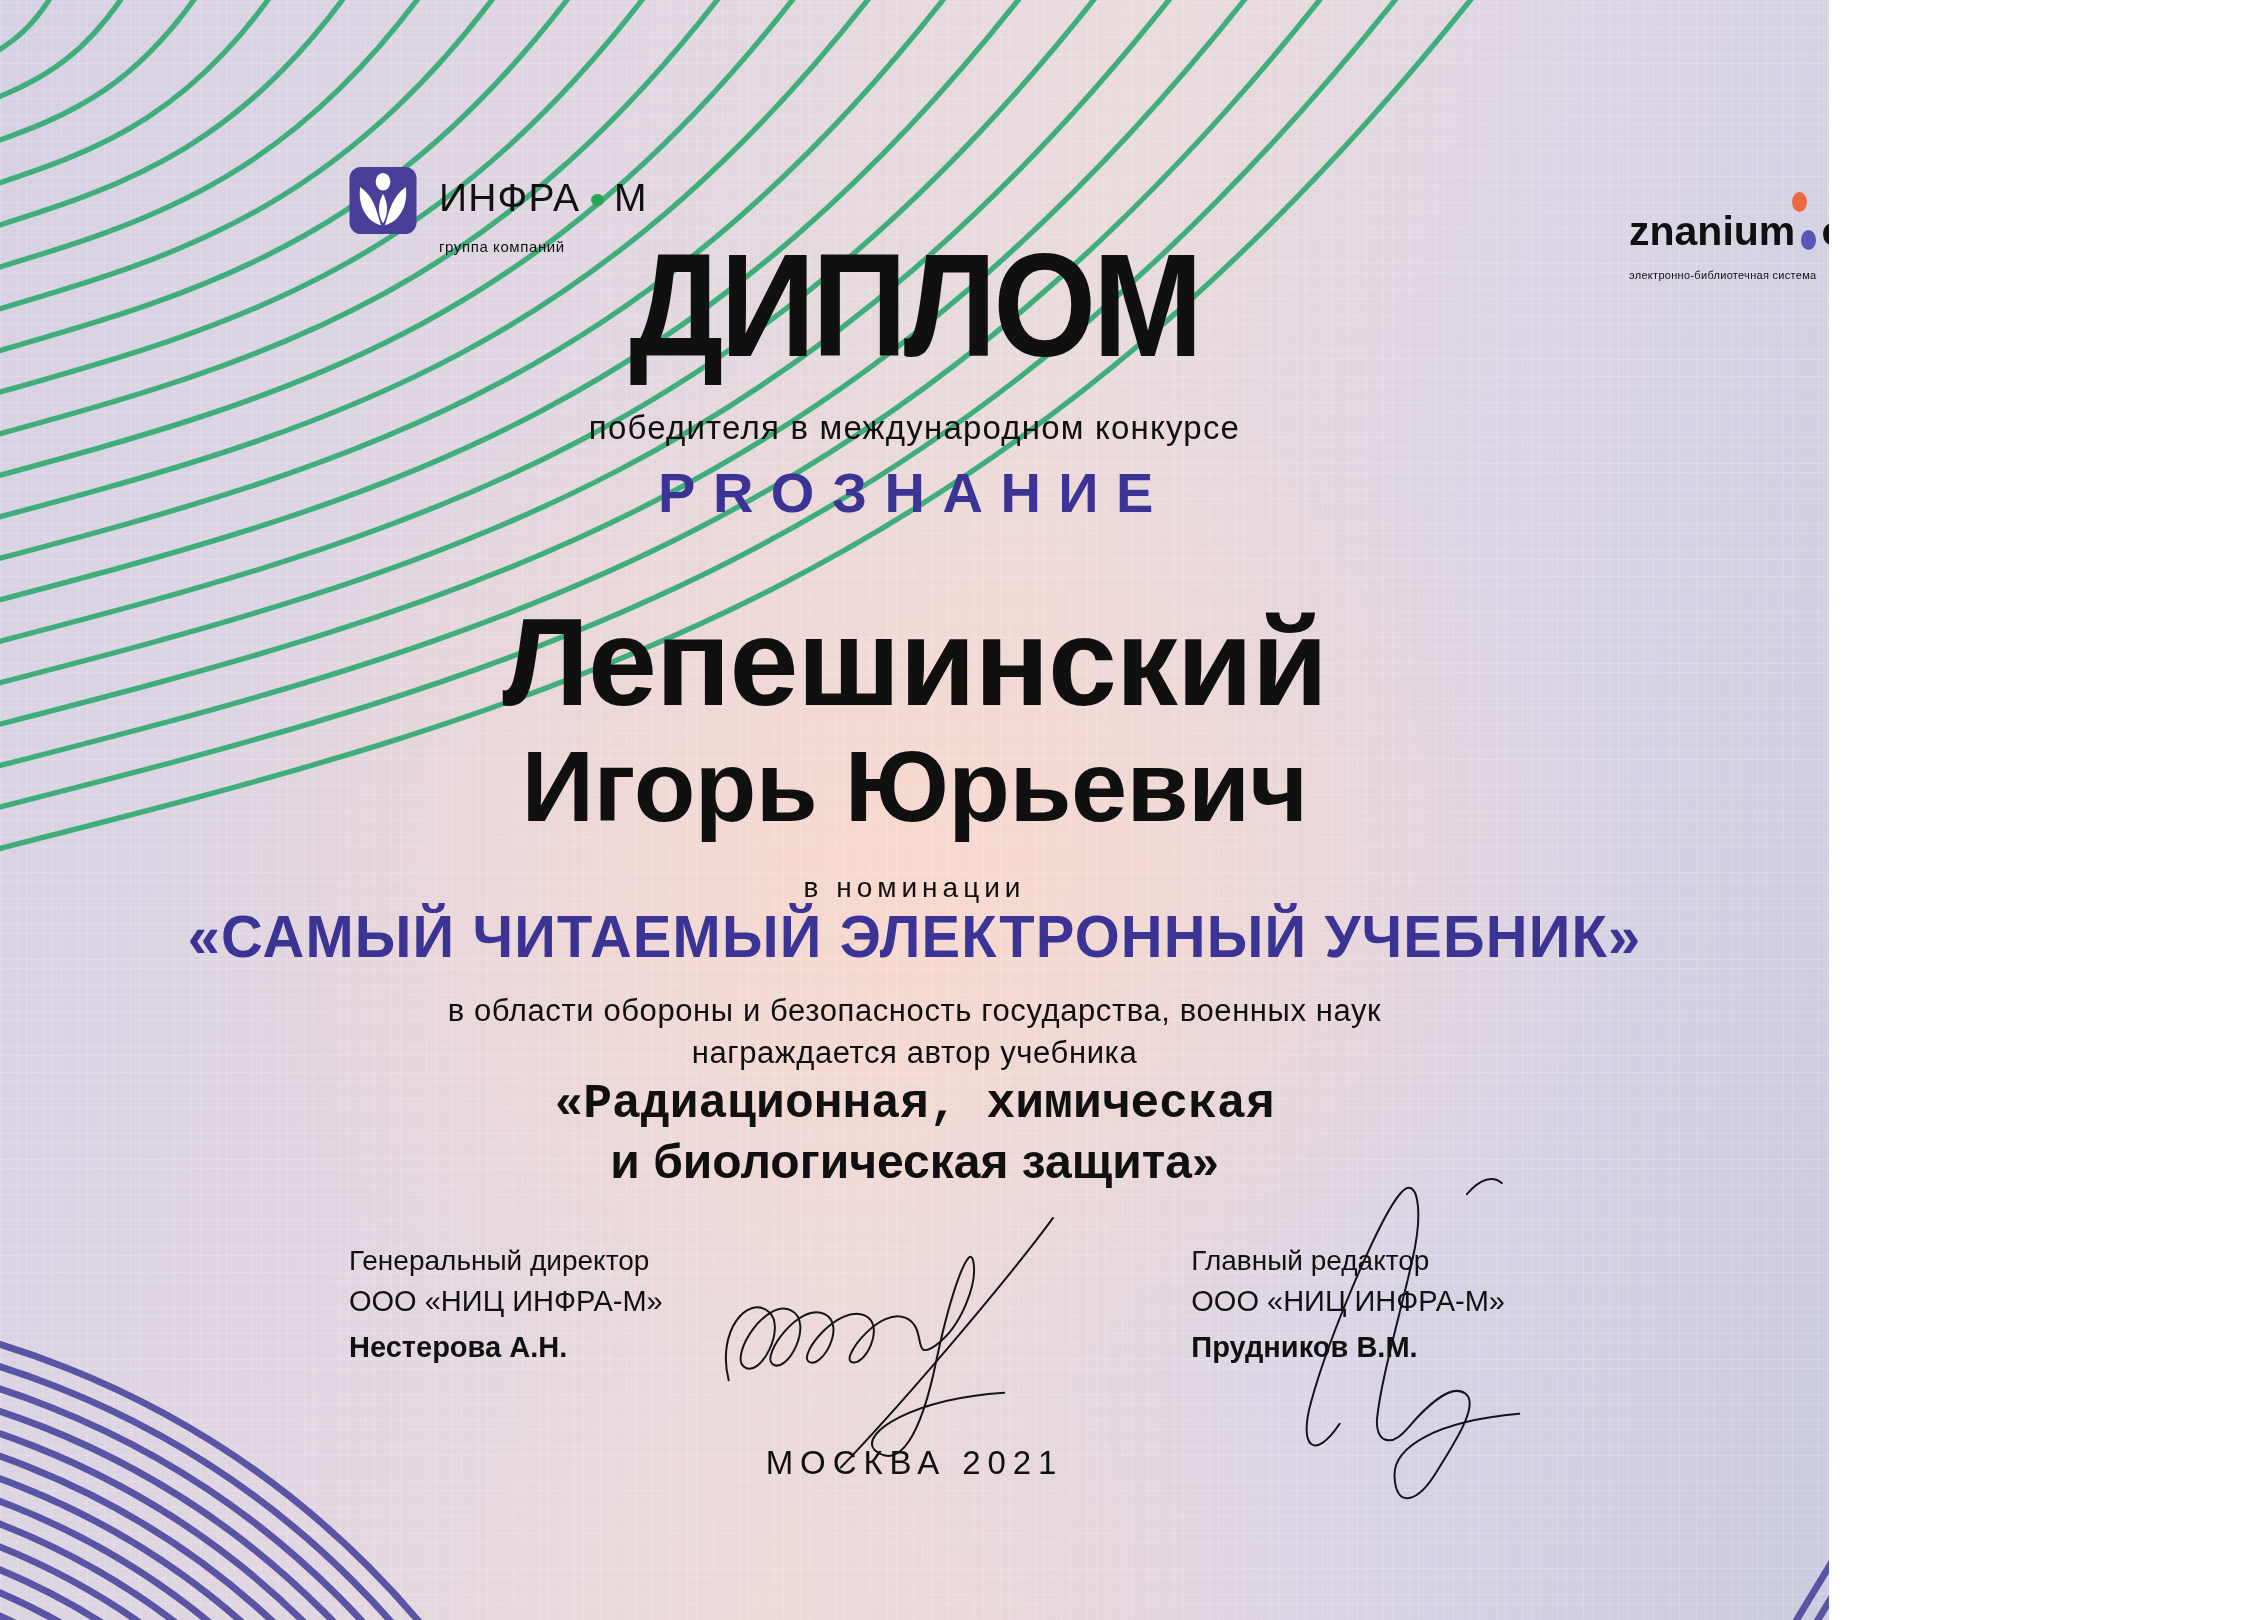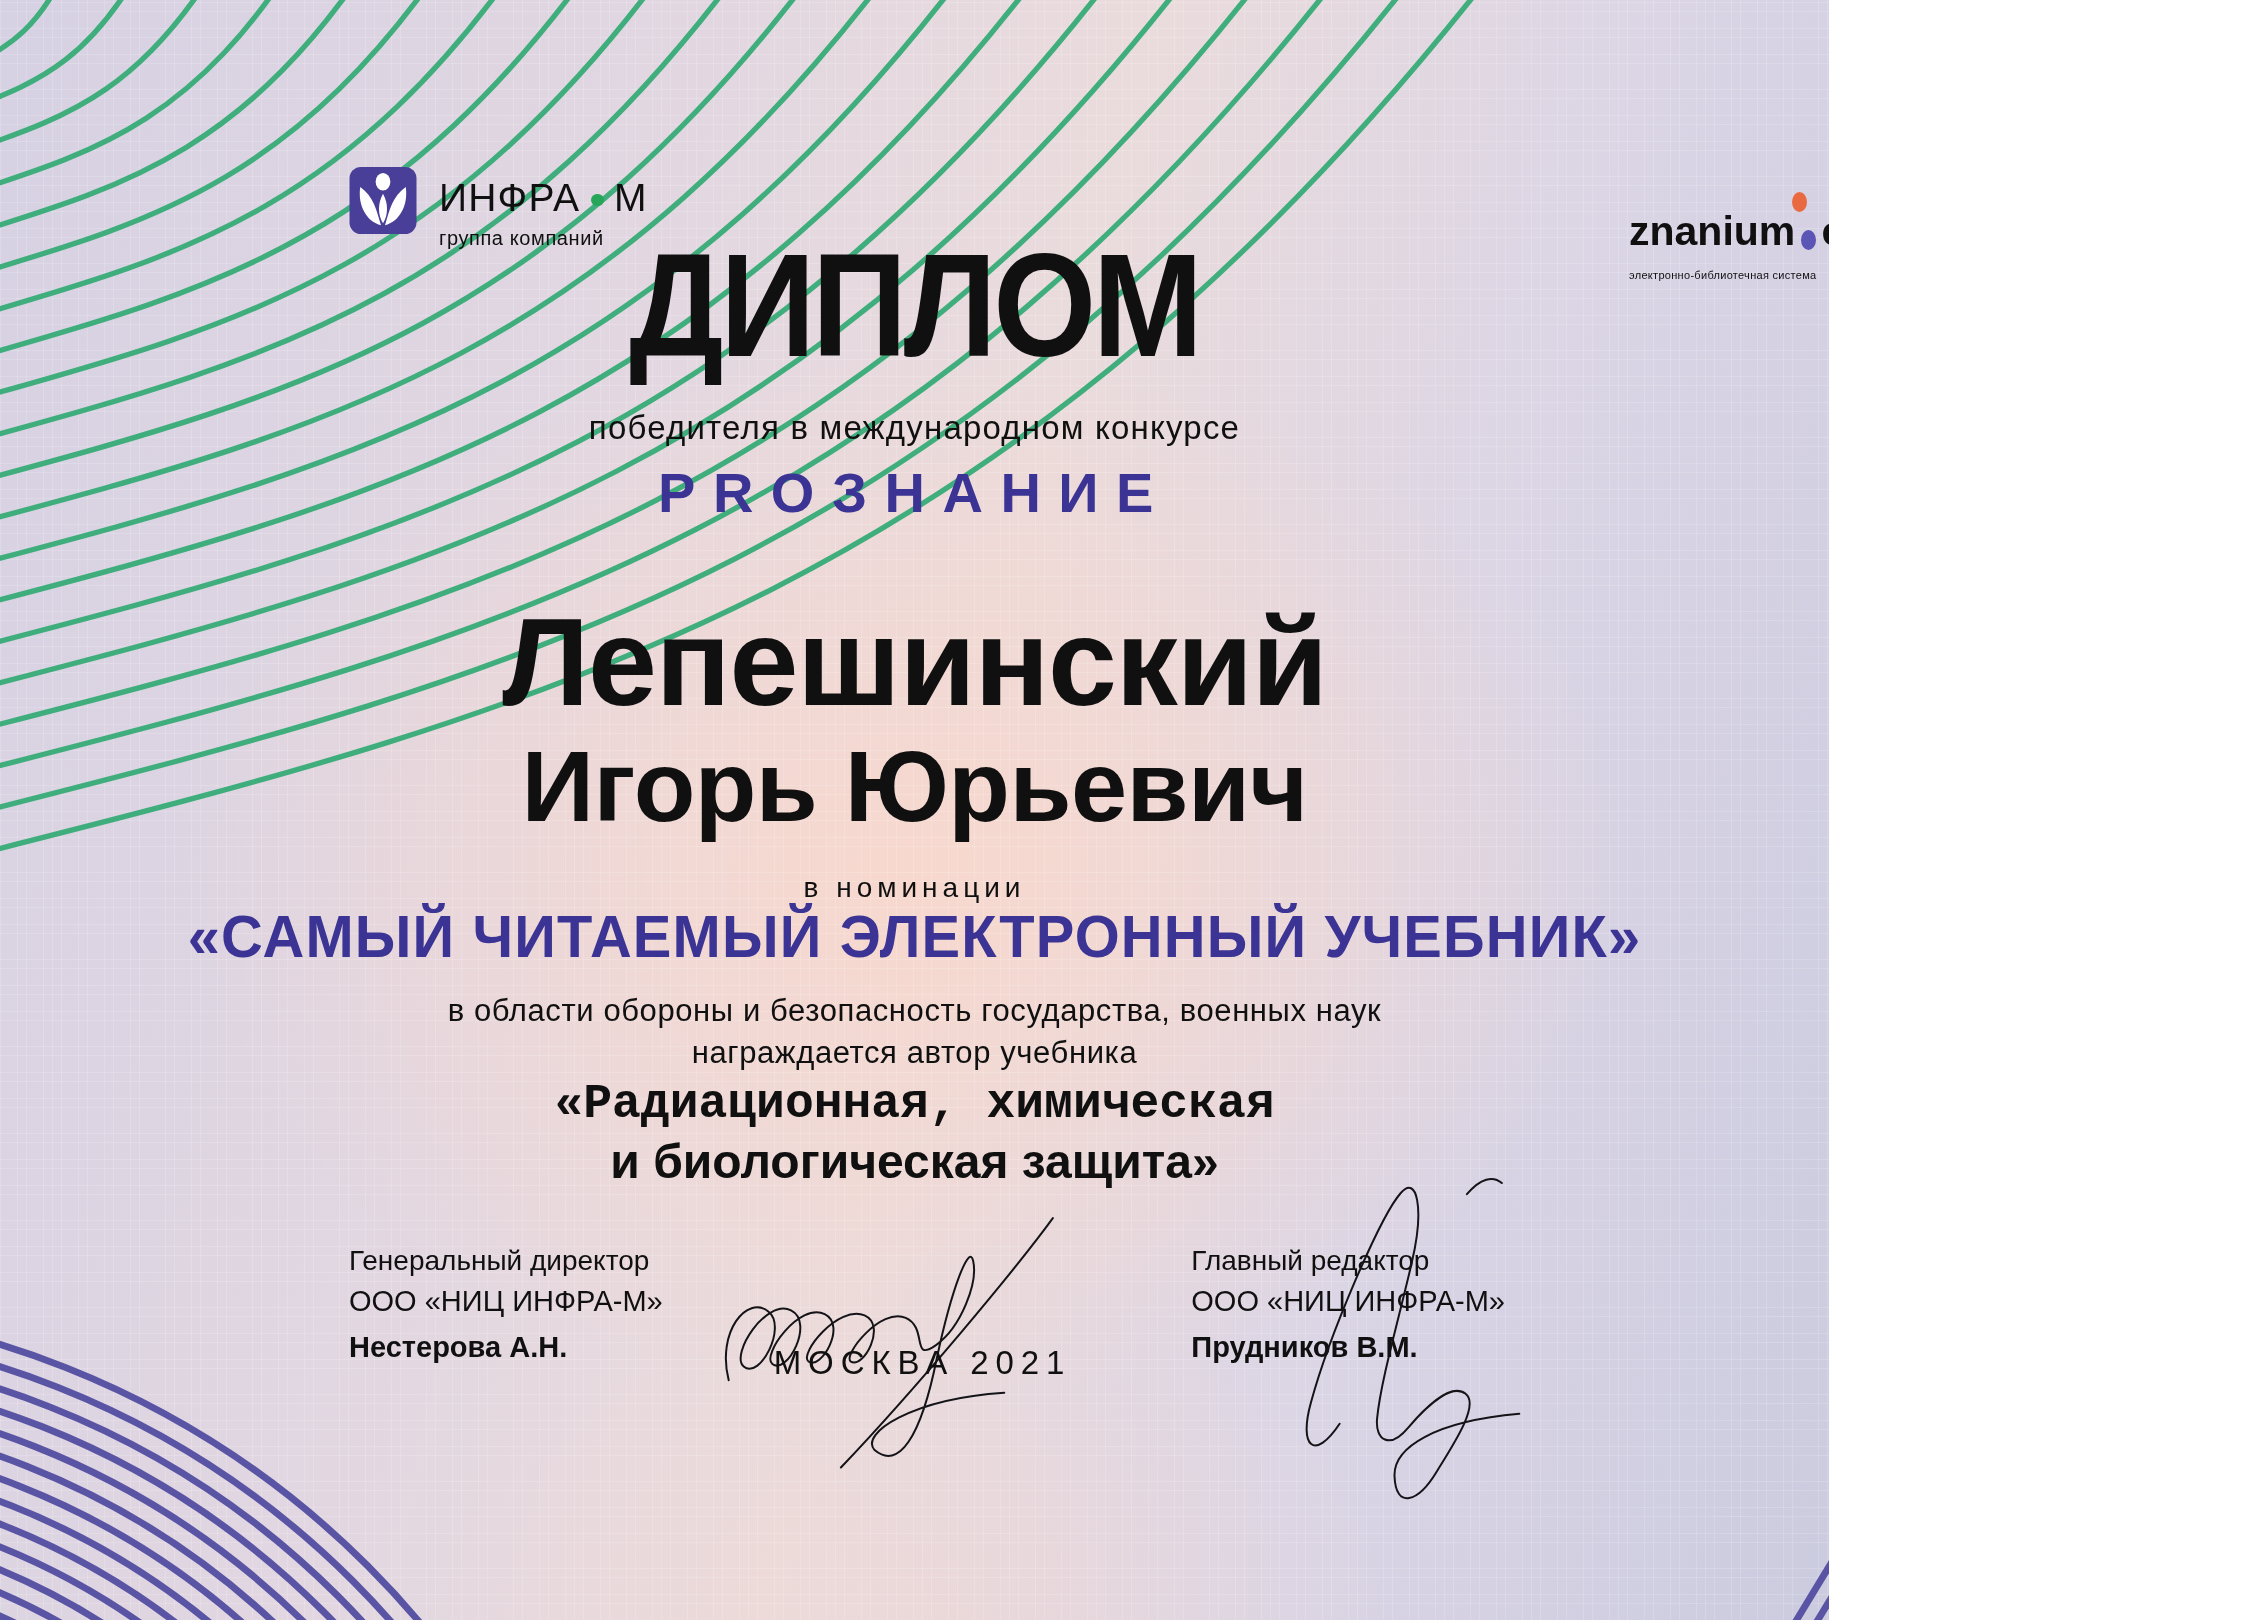--- a/index.html
+++ b/index.html
@@ -21,33 +21,33 @@
   .subtitle{top:409px;font-size:33px;letter-spacing:1.2px;}
   .contest{top:460px;font-size:56px;font-weight:bold;letter-spacing:17.5px;color:#3b3494;}
   .surname{top:600px;font-size:124px;font-weight:bold;line-height:1;letter-spacing:-1.2px;}
   .name-patronymic{top:736px;font-size:101px;font-weight:bold;line-height:1;letter-spacing:-0.6px;}
   .nomination-label{top:872px;font-size:28px;letter-spacing:5px;}
   .nomination-value{top:903px;font-size:59px;font-weight:bold;color:#3b3494;letter-spacing:1.2px;transform:scaleX(0.98);}
   .field-line{top:993px;font-size:31px;letter-spacing:0.6px;}
   .award-line{top:1035px;font-size:31px;letter-spacing:0.6px;}
   .book1{top:1077px;font-size:48px;font-weight:bold;font-family:Liberation Mono, monospace;}
   .book2{top:1134px;font-size:48px;font-weight:bold;}
-  .place-year{top:1344px;font-size:33px;letter-spacing:6.9px;padding-left:8px;}
+  .place-year{top:1444px;font-size:33px;letter-spacing:6.9px;}
 
   .signer{position:absolute;top:1240px;font-size:28px;line-height:41px;}
   .signer .org{font-size:29px;}
   .signer .sname{font-weight:bold;font-size:29px;margin-top:5px;}
   .signer-left{left:349px;text-align:left;}
   .signer-right{right:324px;}
 
   .infra-logo{position:absolute;left:348px;top:167px;}
   .infra-text{position:absolute;left:439px;top:176px;}
   .infra-brand{font-size:39px;letter-spacing:1.2px;white-space:nowrap;}
   .infra-dot{display:inline-block;width:12.5px;height:12.5px;border-radius:50%;background:#27a65a;margin:0 10px 0 11.2px;vertical-align:5px;}
-  .infra-sub{font-size:20px;margin-top:7px;letter-spacing:0.6px;}
+  .infra-sub{font-size:15px;margin-top:18px;letter-spacing:0.6px;}
 
   .znanium{position:absolute;left:1629px;top:172px;width:312px;}
   .zn-brand{font-size:41px;font-weight:bold;white-space:nowrap;position:relative;display:inline-block;margin-top:36px;}
   .zn-orange{position:absolute;left:59%;top:-16px;width:15px;height:20px;border-radius:50%;background:#e96a41;}
   .zn-purple{display:inline-block;width:15px;height:20px;border-radius:50%;background:#5b55b5;margin:0 5.6px -5px 5.6px;}
   .zn-sub{font-size:11px;margin-top:13.7px;letter-spacing:0.3px;}
 
   .sig{position:absolute;}
   .sig path{fill:none;stroke:#141418;stroke-width:3.2;stroke-linecap:round;}
 </style>

